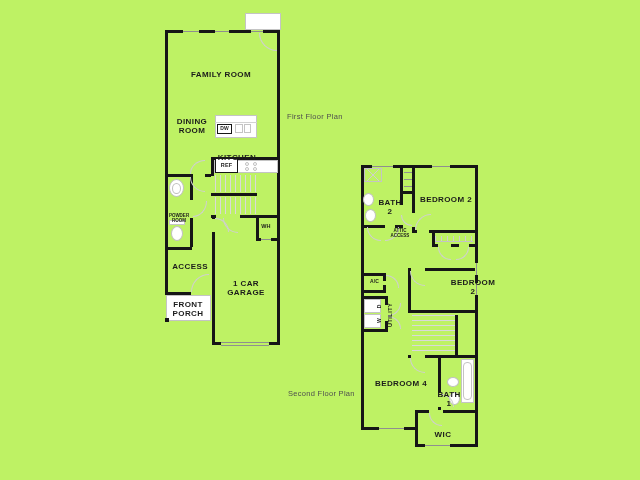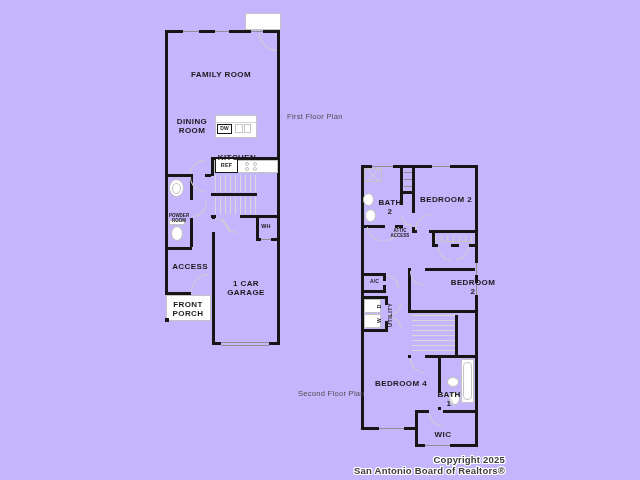--- a/index.html
+++ b/index.html
@@ -1,16 +1,16 @@
 <!DOCTYPE html>
 <html><head>
 <meta charset="utf-8">
 <style>
   html,body{margin:0;padding:0;background:#fff;}
-  #canvas{position:relative;width:640px;height:480px;background:#c4b5fd;overflow:hidden;
+  #canvas{position:relative;width:640px;height:480px;background:#bef264;overflow:hidden;
           font-family:"Liberation Sans",sans-serif;}
   .plan{position:absolute;}
   .plan div{position:absolute;box-sizing:border-box;}
   .w{background:#161616;}
   .tw{background:#8f8f8f;height:1px;}
   .twv{background:#8f8f8f;width:1px;}
   .gl{background:#d2d2d2;height:1px;}
   .f{border:1px solid #c4c4c4;background:#fff;}
   .ell{border:1px solid #c0c0c0;border-radius:50%;background:#fff;}
   .bx{border:1px solid #161616;background:#fff;}
@@ -230,20 +230,16 @@
     <div class="rot" style="left:15px;top:153px;width:12px;height:9px;">W</div>
     <div class="vtext" style="left:28px;top:134px;width:9px;height:35px;">UTILITY</div>
     <div class="lbl" style="left:52px;top:115px;width:88px;padding-left:36px;">BEDROOM 2</div>
     <div class="lbl" style="left:10px;top:216px;width:64px;">BEDROOM 4</div>
     <div class="lbl" style="left:76px;top:227px;width:28px;">BATH
 1</div>
     <div class="lbl" style="left:62px;top:267px;width:44px;">WIC</div>
   </div>
 
   <div class="caption" style="left:287px;top:112px;">First Floor Plan</div>
-  <div class="caption" style="left:298px;top:389px;">Second Floor Plan</div>
-
-  <div class="footer">
-    <div>Copyright 2025</div>
-    <div>San Antonio Board of Realtors®</div>
-  </div>
+  <div class="caption" style="left:288px;top:389px;">Second Floor Plan</div>
+
 
 </div>
 
 </body></html>

